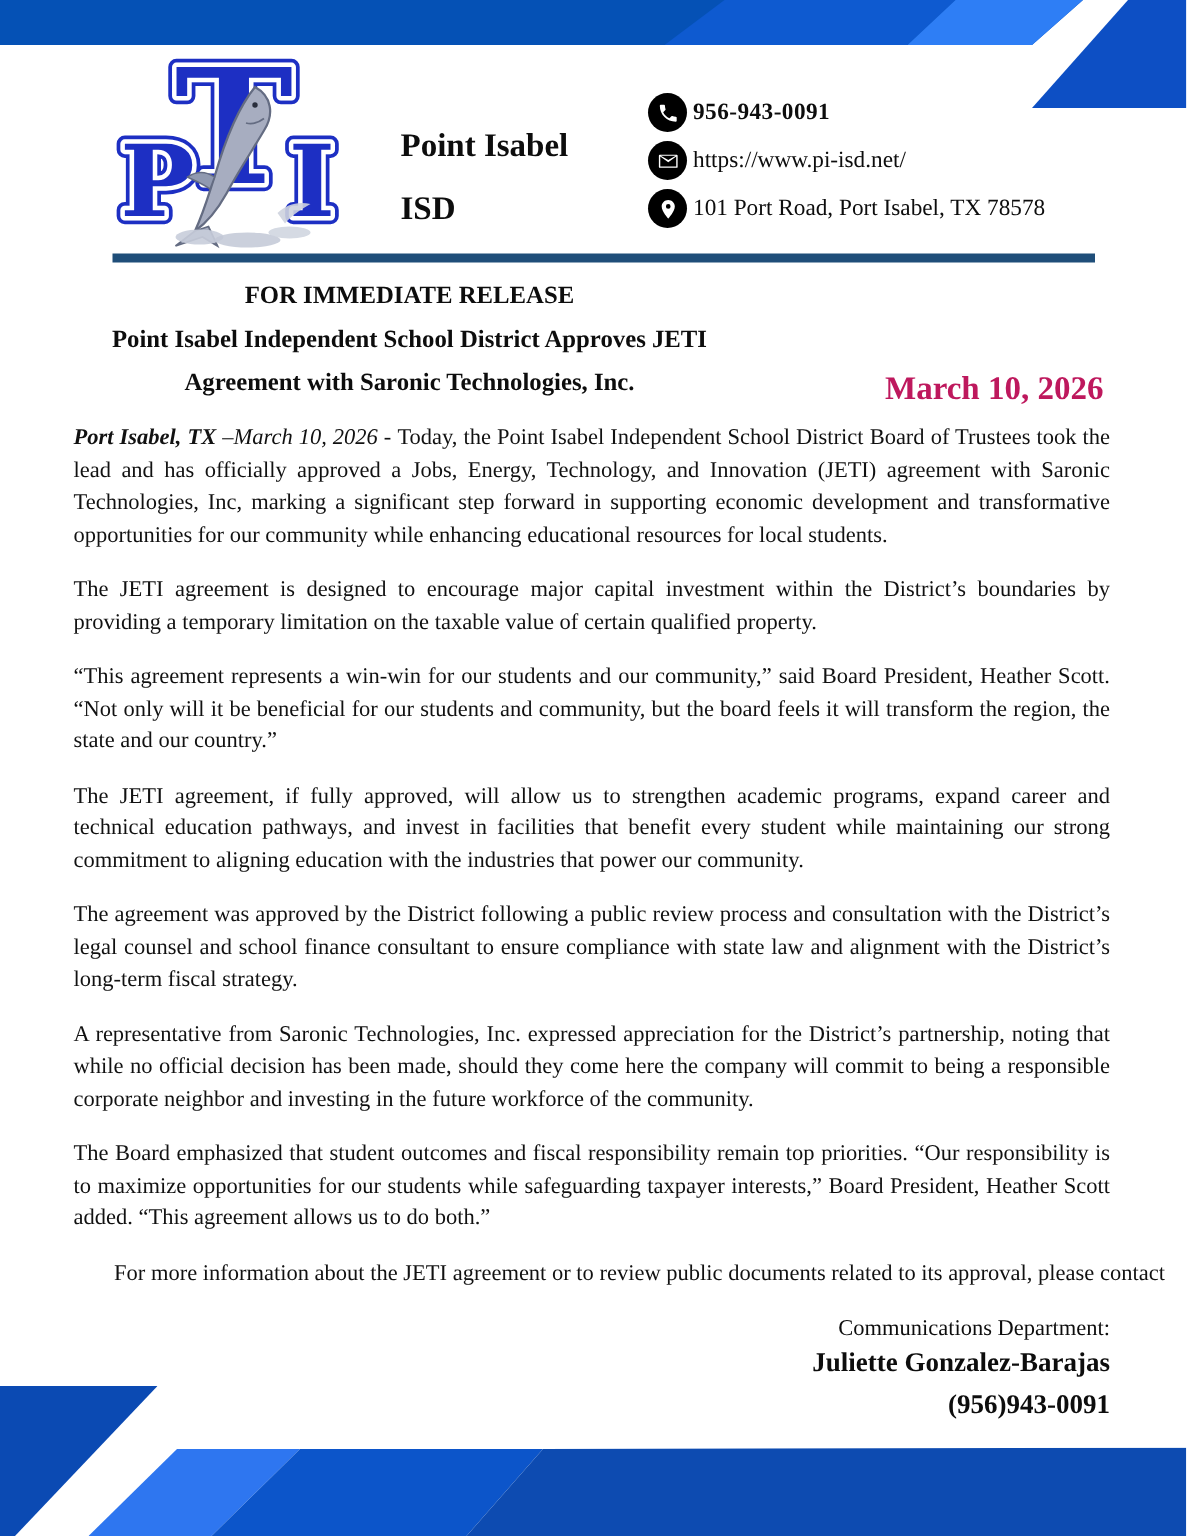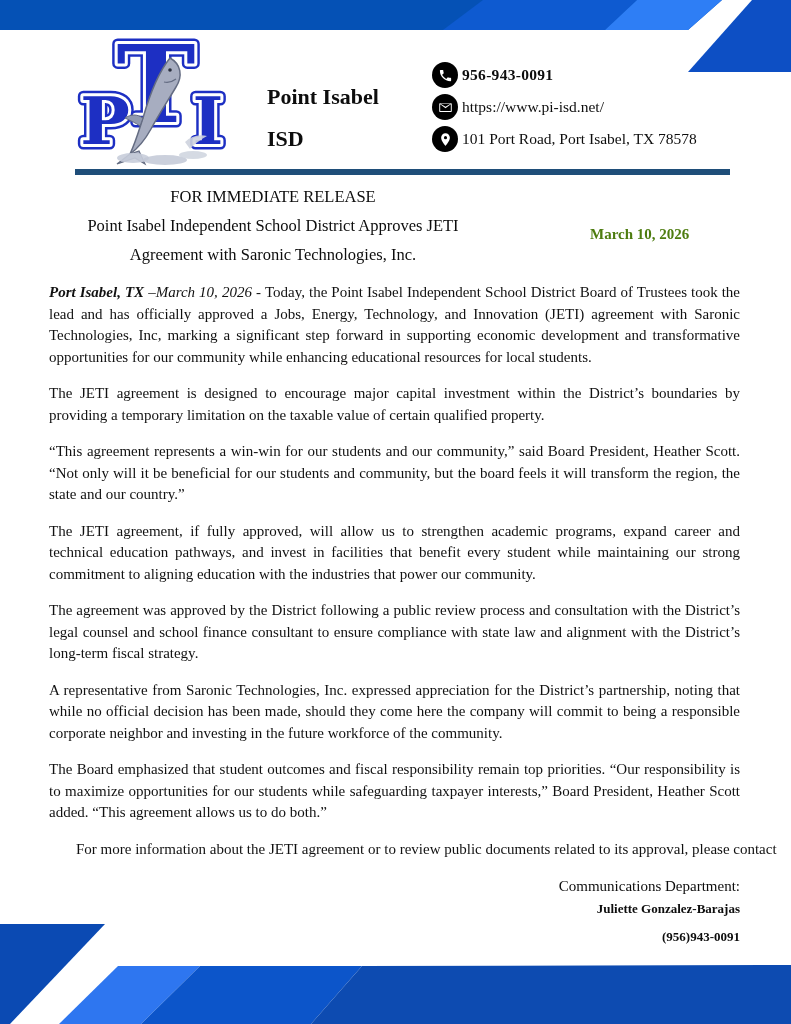--- a/index.html
+++ b/index.html
@@ -19,32 +19,32 @@
   .logo{position:absolute;left:73px;top:34px;width:166px;height:132px;}
   .org-name{position:absolute;left:267px;top:76px;font-weight:bold;font-size:22px;line-height:42px;color:#0d0d0d;}
   .contact{position:absolute;left:432px;top:62px;}
   .c-row{display:flex;align-items:center;height:26px;margin-bottom:6px;}
   .c-ico{width:26px;height:26px;border-radius:50%;background:#000;display:flex;align-items:center;justify-content:center;flex:0 0 26px;}
   .c-txt{margin-left:4px;font-size:15.5px;white-space:nowrap;color:#0d0d0d;}
   .c-txt.bold{font-weight:bold;letter-spacing:.3px;}
   .rule{position:absolute;left:75px;top:169px;width:655px;height:6px;background:var(--rule_navy);}
   
   .headline{position:absolute;left:40px;top:182px;width:466px;text-align:center;
-       font-weight:normal;font-size:16.5px;line-height:29px;color:#0d0d0d;}
-  .date{position:absolute;left:590px;top:226px;font-weight:bold;font-size:15px;color:#4d7c0f;}
+       font-weight:bold;font-size:16.5px;line-height:29px;color:#0d0d0d;}
+  .date{position:absolute;left:590px;top:246px;font-weight:bold;font-size:22px;color:#be185d;}
   
   .body-text{position:absolute;left:49px;top:282px;width:691px;font-size:15px;line-height:21.5px;}
   .body-text p{margin:0 0 15px 0;text-align:justify;}
   .lead-bold{font-weight:bold;font-style:italic;}
   .lead-it{font-style:italic;}
   .more-info{text-align:left;text-indent:27px;margin-top:10px !important;white-space:nowrap;}
   
   .sign{position:absolute;right:51px;top:852px;text-align:right;color:#0d0d0d;margin-top:26px;}
   .sign .dept{font-size:15px;line-height:17px;}
-  .sign .b{font-weight:bold;font-size:13px;line-height:27.5px;}
+  .sign .b{font-weight:bold;font-size:18px;line-height:27.5px;}
   
   .deco-bl{position:absolute;left:0;top:920px;width:130px;height:104px;background:var(--tri_bl_blue);
        clip-path:polygon(0 4px,105px 4px,10px 104px,0 104px);}
   .deco-band{position:absolute;left:0;top:965px;width:791px;height:59px;}
   .deco-band .s1{position:absolute;inset:0;background:var(--band_light);
        clip-path:polygon(118px 1px,200px 1px,141px 59px,59px 59px);}
   .deco-band .s2{position:absolute;inset:0;background:var(--band_mid);
        clip-path:polygon(200px 1px,362px 1px,311px 59px,141px 59px);}
   .deco-band .s3{position:absolute;inset:0;background:var(--band_main);
        clip-path:polygon(362px 1px,791px 0,791px 59px,311px 59px);}

